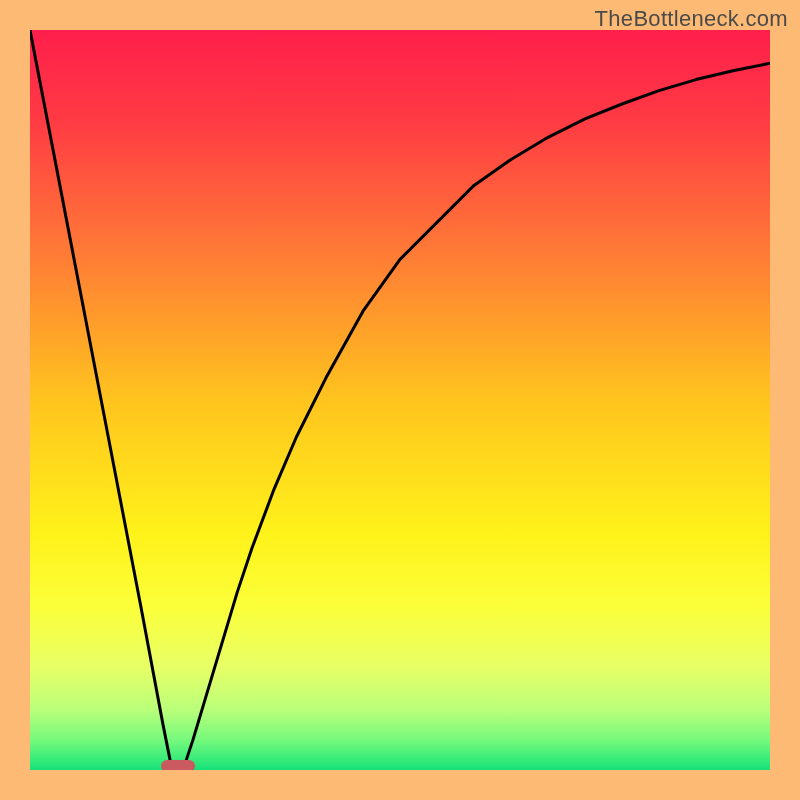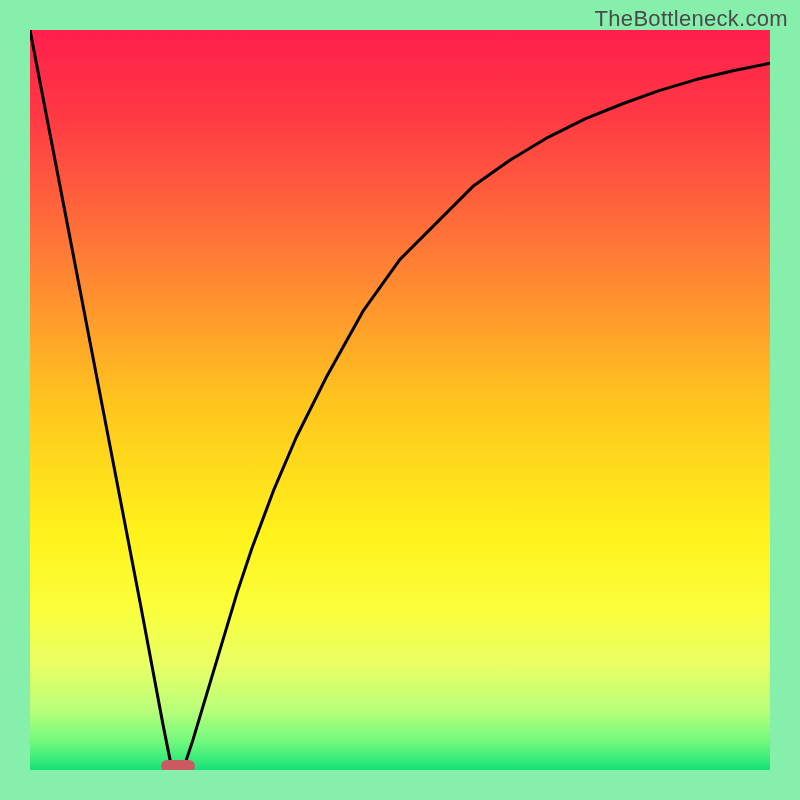--- a/index.html
+++ b/index.html
@@ -8,21 +8,21 @@
     width: 800px;
     height: 800px;
     overflow: hidden;
     background: #000;
     font-family: Arial, Helvetica, sans-serif;
   }
   .frame {
     position: relative;
     width: 800px;
     height: 800px;
-    background: #86efac;
+    background: #fdba74;
   }
   .plot {
     position: absolute;
     left: 30px;
     top: 30px;
     width: 740px;
     height: 740px;
     overflow: hidden;
   }
   .gradient {

